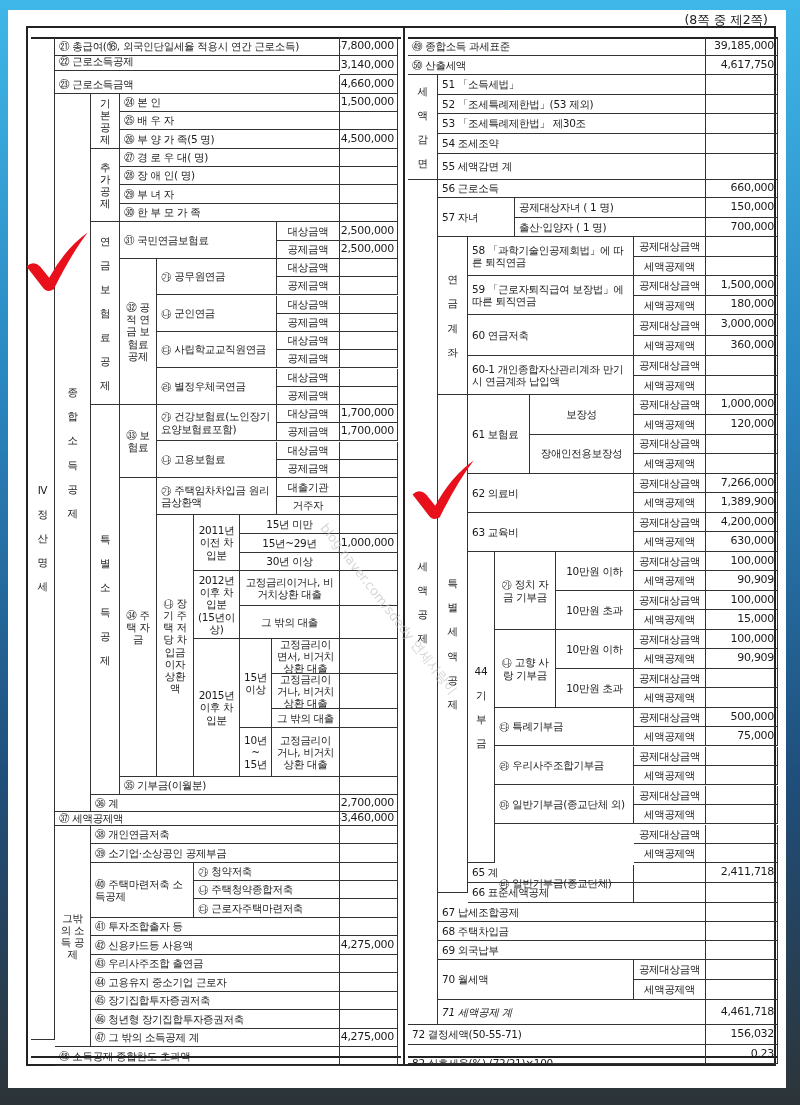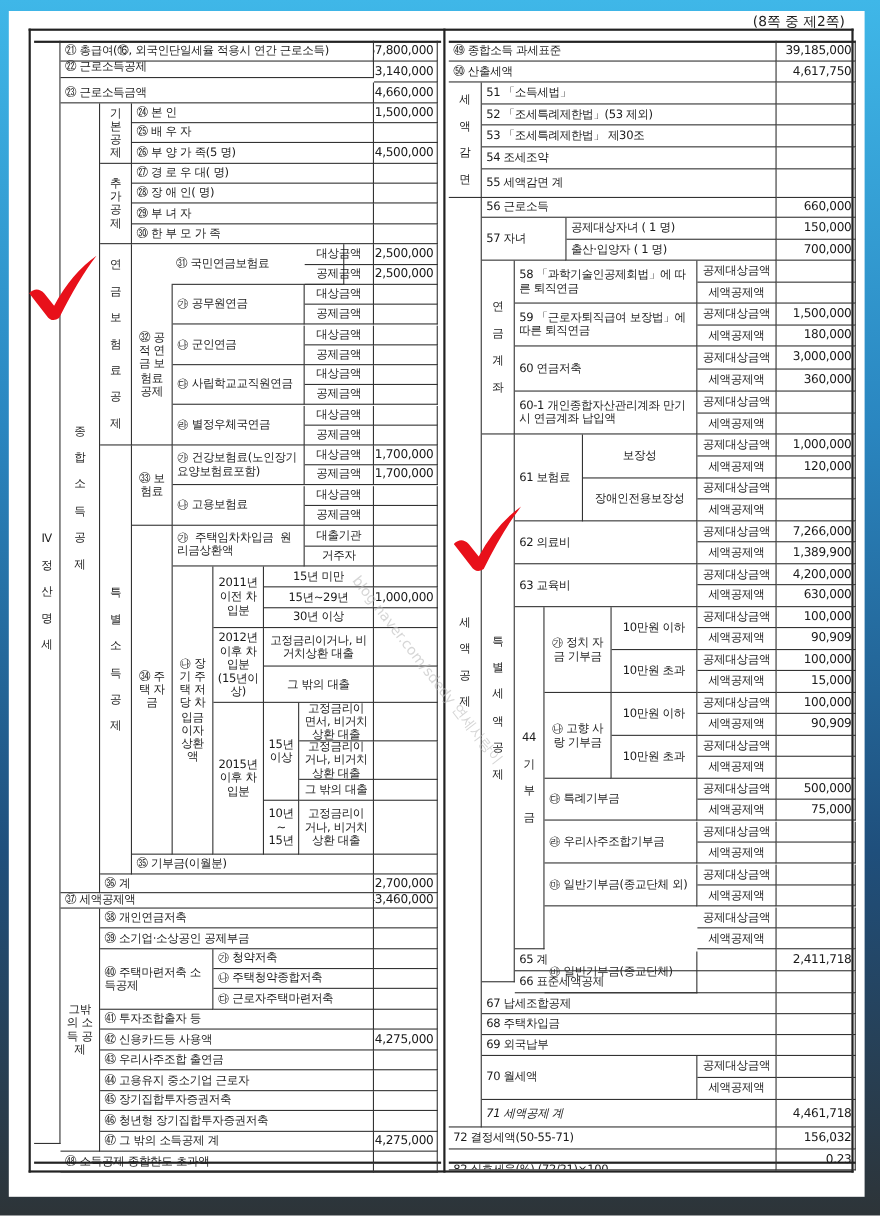--- a/index.html
+++ b/index.html
@@ -120,21 +120,21 @@
     </div>
     <div class="c ctr vert" style="left: 91px; top: 222px; width: 29px; height: 183px;">
       <span>연</span>
       <span>금</span>
       <span>보</span>
       <span>험</span>
       <span>료</span>
       <span>공</span>
       <span>제</span>
     </div>
-    <div class="c " style="left: 120px; top: 222px; width: 157px; height: 37px; margin-left: 36px;">
+    <div class="c " style="left: 120px; top: 222px; width: 157px; height: 37px;">
       <span style="white-space: normal;">㉛ 국민연금보험료</span>
     </div>
     <div class="c ctr" style="left: 277px; top: 222px; width: 63px; height: 19px;">
       <span style="white-space: normal;">대상금액</span>
     </div>
     <div class="c num" style="left: 340px; top: 222px; width: 58px; height: 19px;">
       <span style="white-space: normal;">2,500,000</span>
     </div>
     <div class="c ctr" style="left: 277px; top: 241px; width: 63px; height: 18px;">
       <span style="white-space: normal;">공제금액</span>
@@ -227,21 +227,21 @@
     <div class="c ctr" style="left: 277px; top: 460px; width: 63px; height: 18px;">
       <span style="white-space: normal;">공제금액</span>
     </div>
     <div class="c num" style="left: 340px; top: 460px; width: 58px; height: 18px;">
       <span style="white-space: normal;"></span>
     </div>
     <div class="c ctr" style="left: 120px; top: 478px; width: 37px; height: 299px;">
       <span style="white-space: normal;">㉞ 주택 자금</span>
     </div>
     <div class="c " style="left: 157px; top: 478px; width: 120px; height: 37px;">
-      <span style="white-space: normal; font-family: Liberation Mono, monospace;">㉮ 주택임차차입금 원리금상환액</span>
+      <span style="white-space: normal;">㉮ 주택임차차입금 원리금상환액</span>
     </div>
     <div class="c ctr" style="left: 277px; top: 478px; width: 63px; height: 19px;">
       <span style="white-space: normal;">대출기관</span>
     </div>
     <div class="c num" style="left: 340px; top: 478px; width: 58px; height: 19px;"></div>
     <div class="c ctr" style="left: 277px; top: 497px; width: 63px; height: 18px;">
       <span style="white-space: normal;">거주자</span>
     </div>
     <div class="c num" style="left: 340px; top: 497px; width: 58px; height: 18px;"></div>
     <div class="c ctr" style="left: 157px; top: 515px; width: 37px; height: 262px;">

